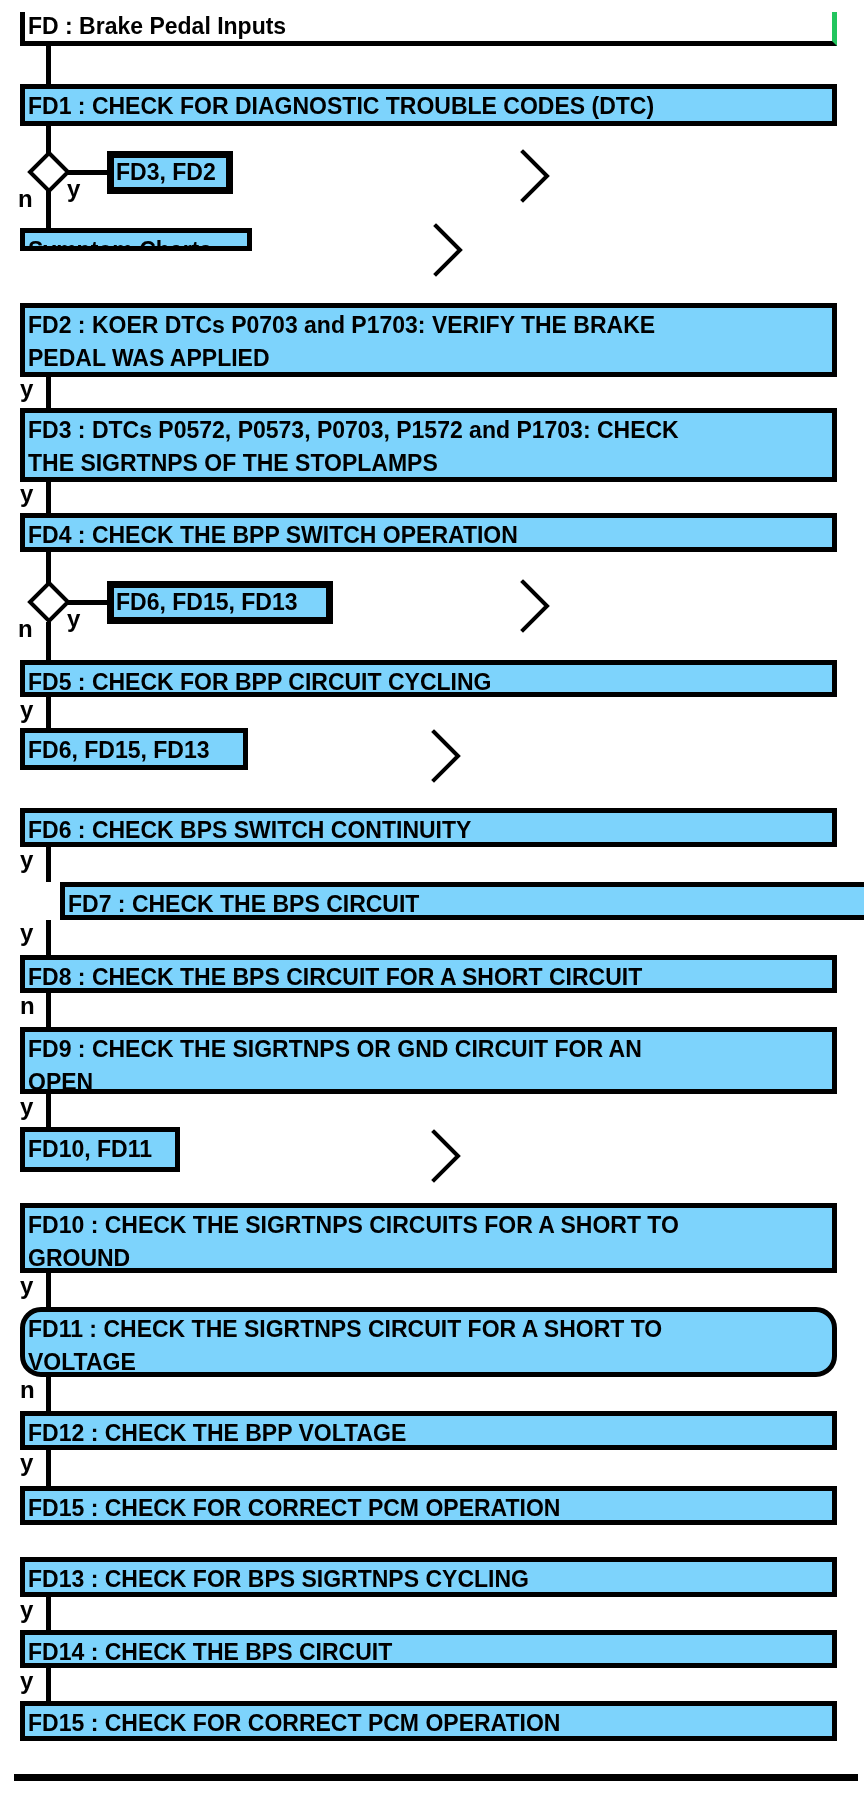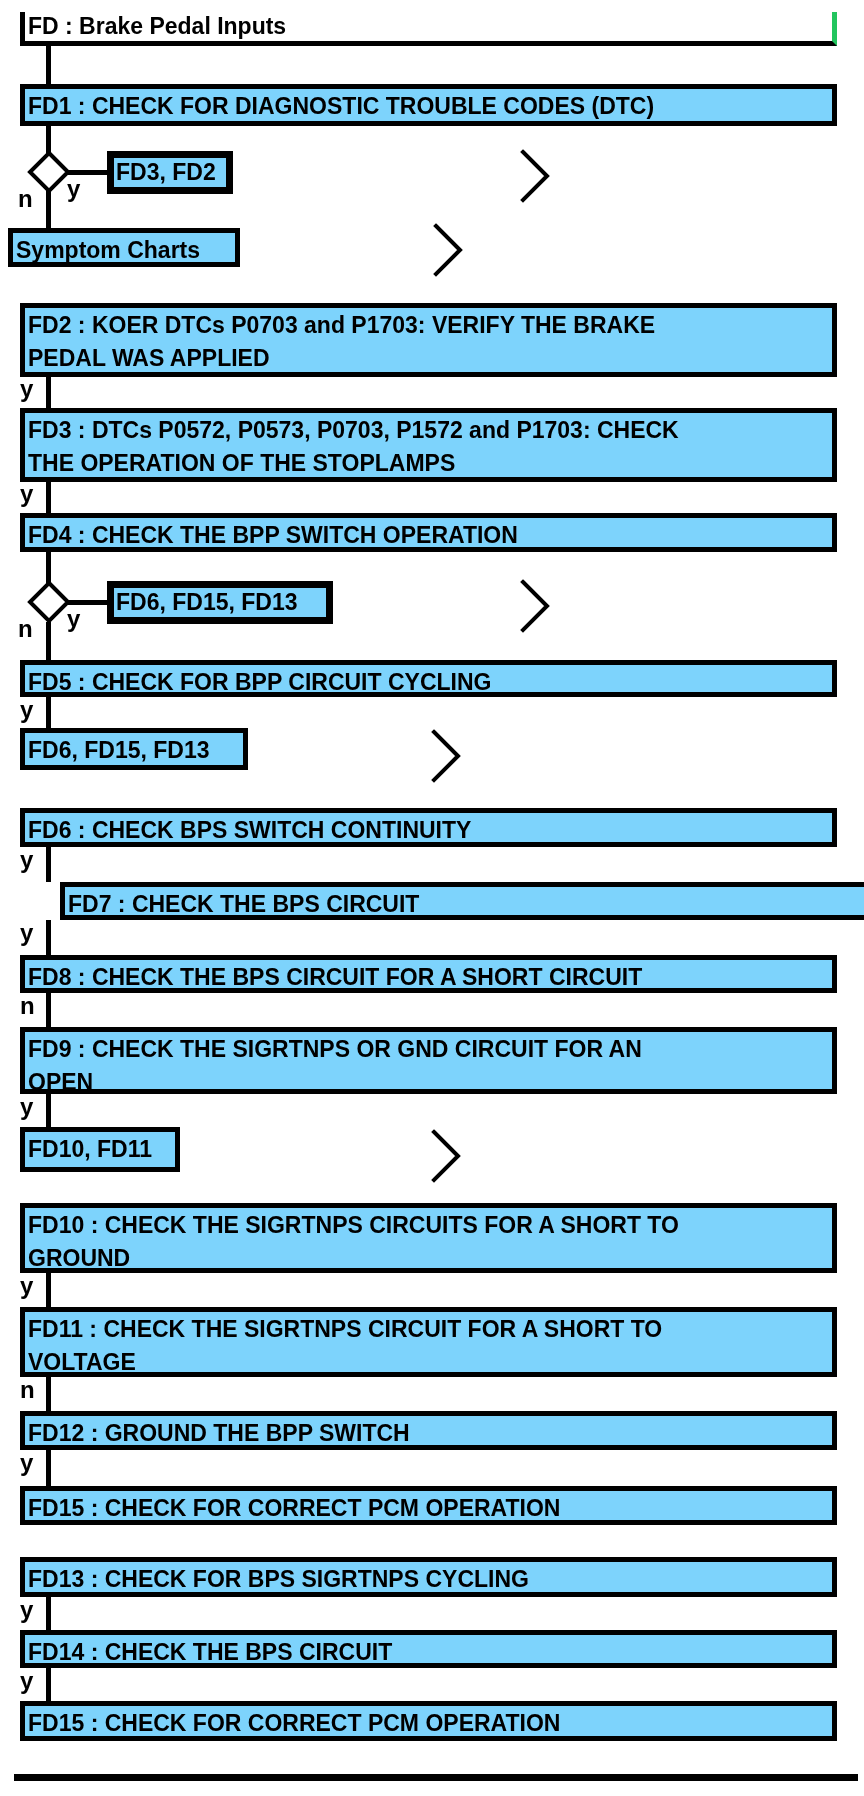--- a/index.html
+++ b/index.html
@@ -64,32 +64,32 @@
 <div class="hline" style="left:67px; top:170px; width:40px;"></div>
 <div class="blabel" style="left:67px; top:178px;">y</div>
 <div class="blabel" style="left:18px; top:188px;">n</div>
 
 <div class="box thick" style="left:107px; top:151px; width:126px; height:43px;">FD3, FD2</div>
 <svg class="icon" style="left:518px; top:147px;" width="36" height="58">
   <polyline points="5,5 29,29 5,53" fill="none" stroke="#000" stroke-width="4" stroke-linecap="square"></polyline>
 </svg>
 
 <div class="vline" style="top:190px; height:39px;"></div>
-<div class="box" style="left:8px; top:228px; width:232px; height:39px;">Symptom Charts</div>
+<div class="box" style="left:20px; top:228px; width:232px; height:23px;">Symptom Charts</div>
 <svg class="icon" style="left:431px; top:221px;" width="36" height="58">
   <polyline points="5,5 29,29 5,53" fill="none" stroke="#000" stroke-width="4" stroke-linecap="square"></polyline>
 </svg>
 
 <div class="box step" style="top:303px; height:74px;">FD2 : KOER DTCs P0703 and P1703: VERIFY THE BRAKE
 PEDAL WAS APPLIED</div>
 <div class="blabel" style="left:20px; top:378px;">y</div>
 <div class="vline" style="top:377px; height:31px;"></div>
 
 <div class="box step" style="top:408px; height:74px;">FD3 : DTCs P0572, P0573, P0703, P1572 and P1703: CHECK
-THE OPERATION OF THE STOPLAMPS</div>
+THE SIGRTNPS OF THE STOPLAMPS</div>
 <div class="blabel" style="left:20px; top:483px;">y</div>
 <div class="vline" style="top:482px; height:31px;"></div>
 
 <div class="box step" style="top:513px; height:39px;">FD4 : CHECK THE BPP SWITCH OPERATION</div>
 <div class="vline" style="top:552px; height:33px;"></div>
 
 <svg class="icon" style="left:27px; top:580px;" width="44" height="44">
   <polygon points="22,3 41,22 22,41 3,22" fill="#fff" stroke="#000" stroke-width="4"></polygon>
 </svg>
 <div class="hline" style="left:67px; top:600px; width:40px;"></div>
@@ -131,26 +131,26 @@
 <div class="box" style="left:20px; top:1127px; width:160px; height:45px;">FD10, FD11</div>
 <svg class="icon" style="left:429px; top:1127px;" width="36" height="58">
   <polyline points="5,5 29,29 5,53" fill="none" stroke="#000" stroke-width="4" stroke-linecap="square"></polyline>
 </svg>
 
 <div class="box step" style="top:1203px; height:70px;">FD10 : CHECK THE SIGRTNPS CIRCUITS FOR A SHORT TO
 GROUND</div>
 <div class="blabel" style="left:20px; top:1275px;">y</div>
 <div class="vline" style="top:1273px; height:34px;"></div>
 
-<div class="box step" style="top:1307px; height:70px;">FD11 : CHECK THE SIGRTNPS CIRCUIT FOR A SHORT TO
+<div class="box step" style="top:1307px; height:70px;border-radius:21px;">FD11 : CHECK THE SIGRTNPS CIRCUIT FOR A SHORT TO
 VOLTAGE</div>
 <div class="blabel" style="left:20px; top:1379px;">n</div>
 <div class="vline" style="top:1377px; height:34px;"></div>
 
-<div class="box step" style="top:1411px; height:39px;">FD12 : GROUND THE BPP SWITCH</div>
+<div class="box step" style="top:1411px; height:39px;">FD12 : CHECK THE BPP VOLTAGE</div>
 <div class="blabel" style="left:20px; top:1452px;">y</div>
 <div class="vline" style="top:1450px; height:36px;"></div>
 
 <div class="box step" style="top:1486px; height:39px;">FD15 : CHECK FOR CORRECT PCM OPERATION</div>
 
 <div class="box step" style="top:1557px; height:40px;">FD13 : CHECK FOR BPS SIGRTNPS CYCLING</div>
 <div class="blabel" style="left:20px; top:1599px;">y</div>
 <div class="vline" style="top:1597px; height:33px;"></div>
 
 <div class="box step" style="top:1630px; height:38px;">FD14 : CHECK THE BPS CIRCUIT</div>

